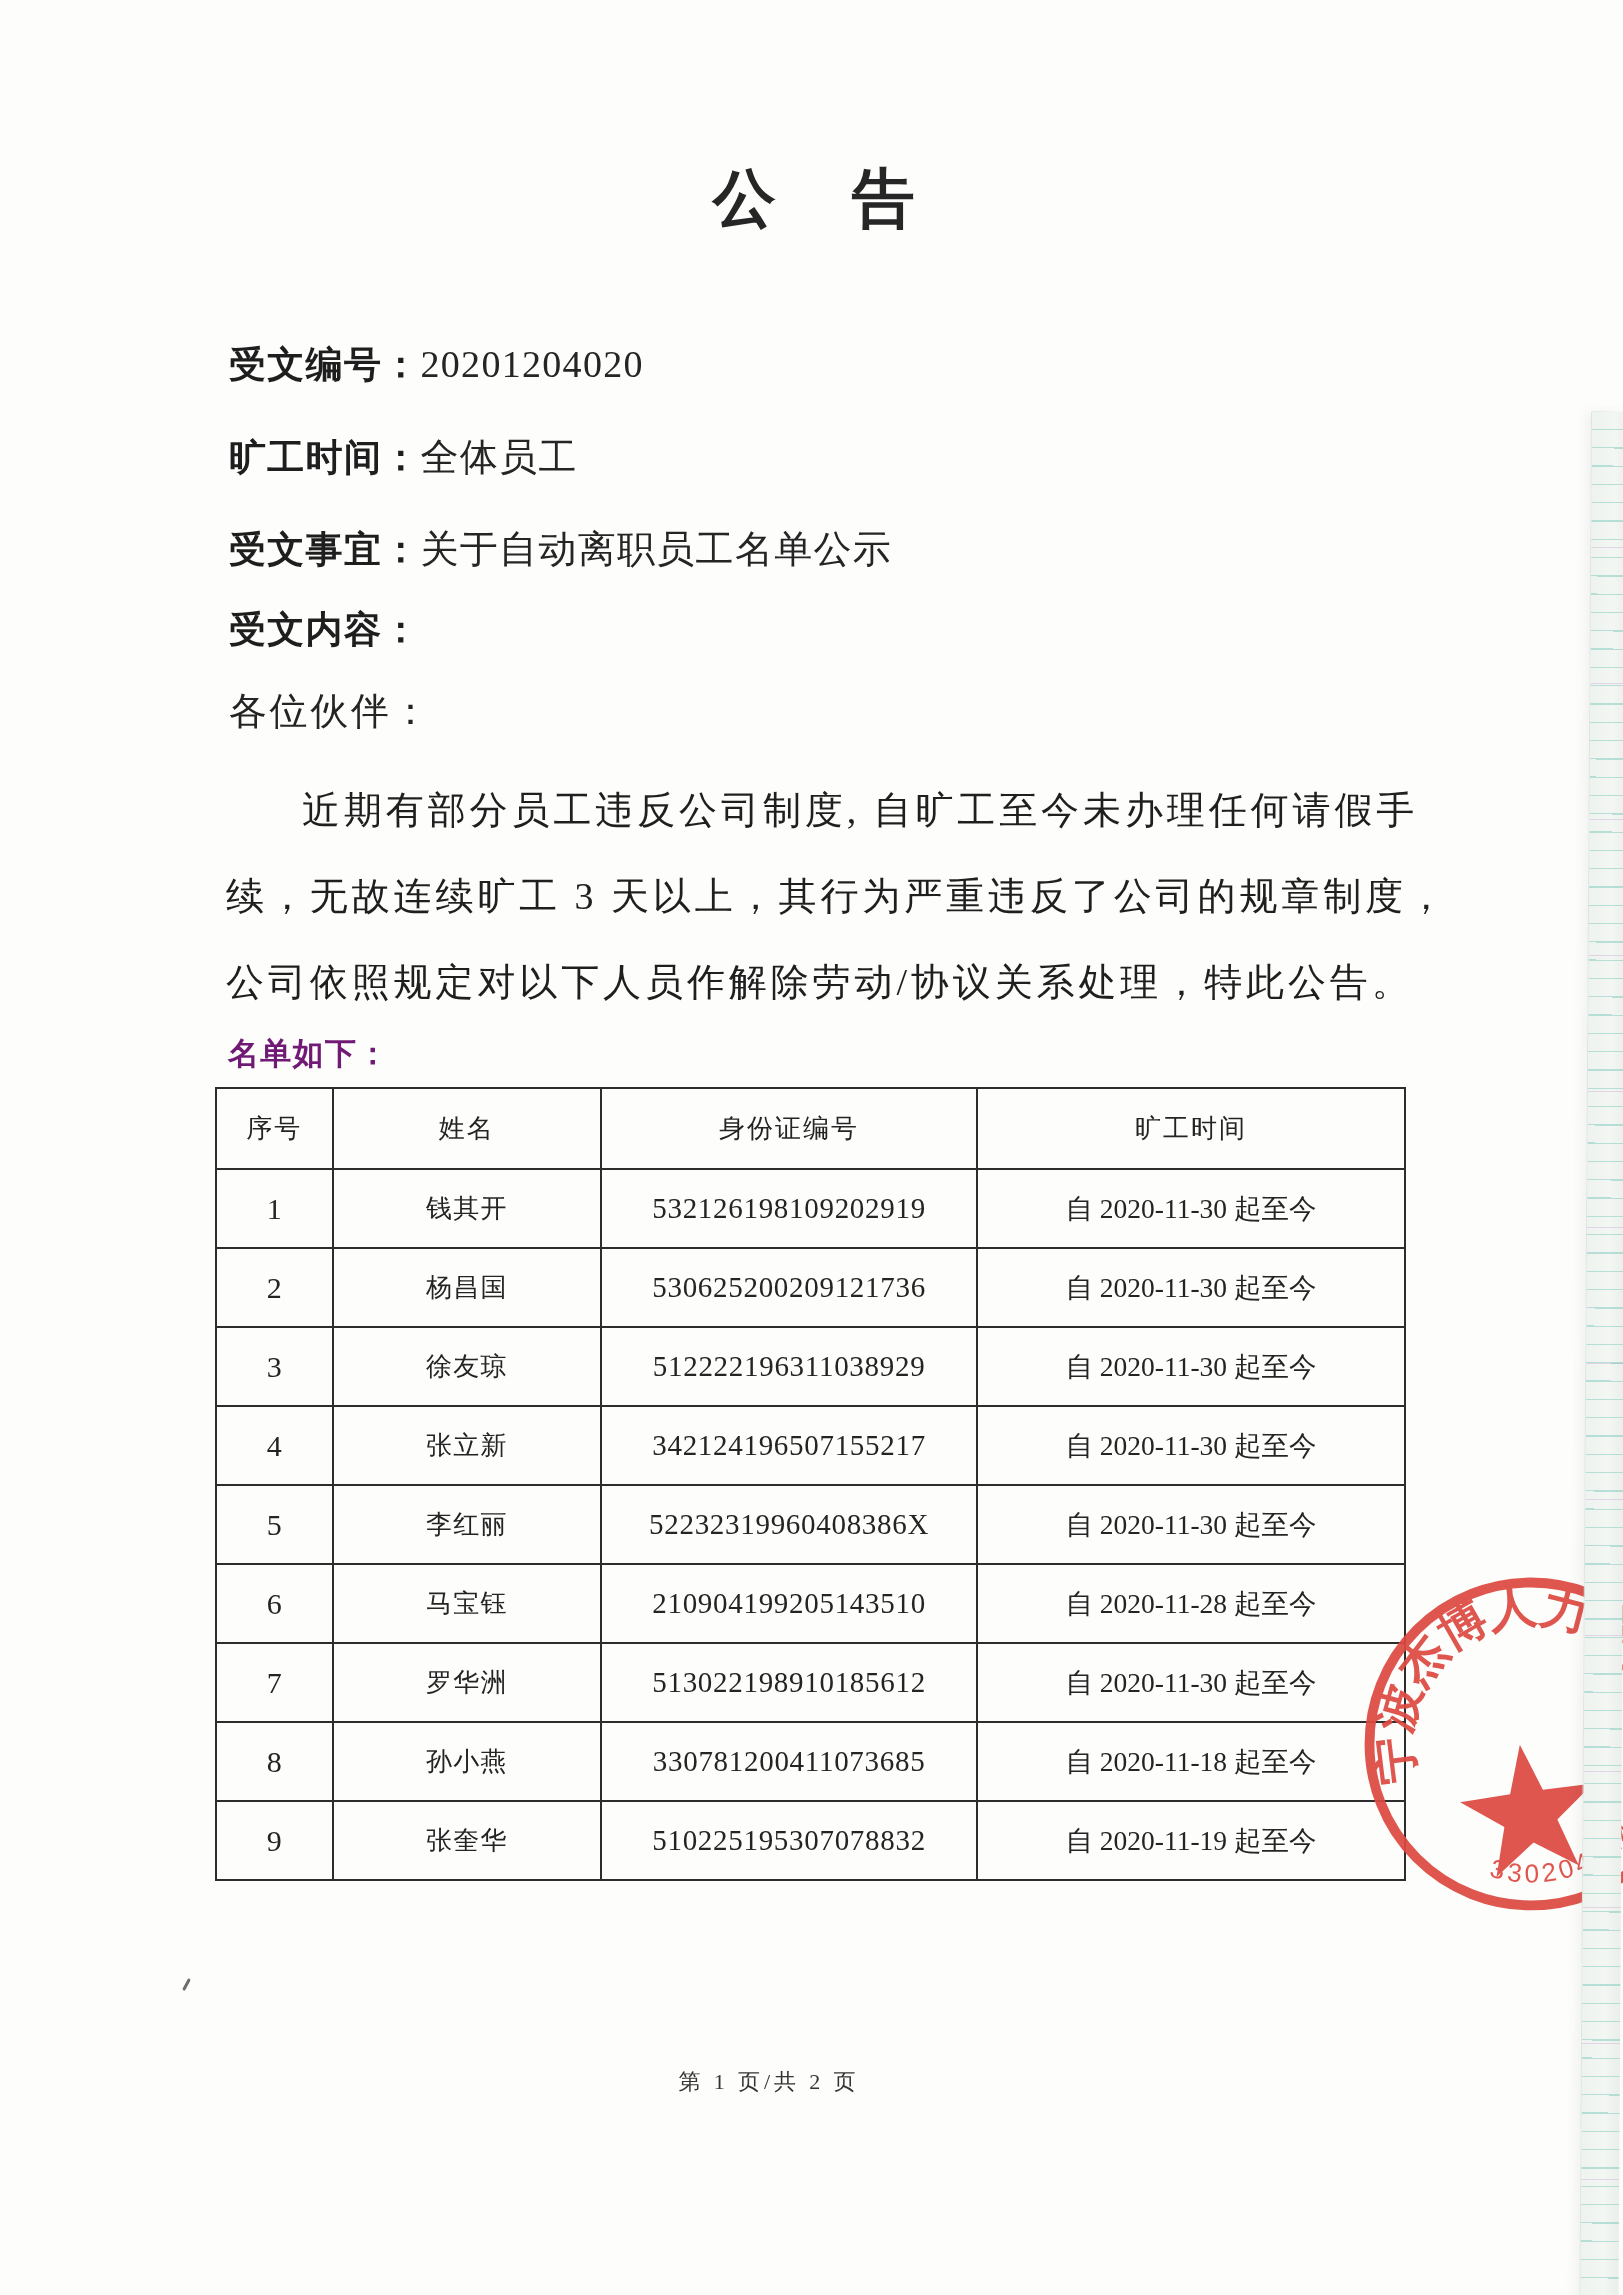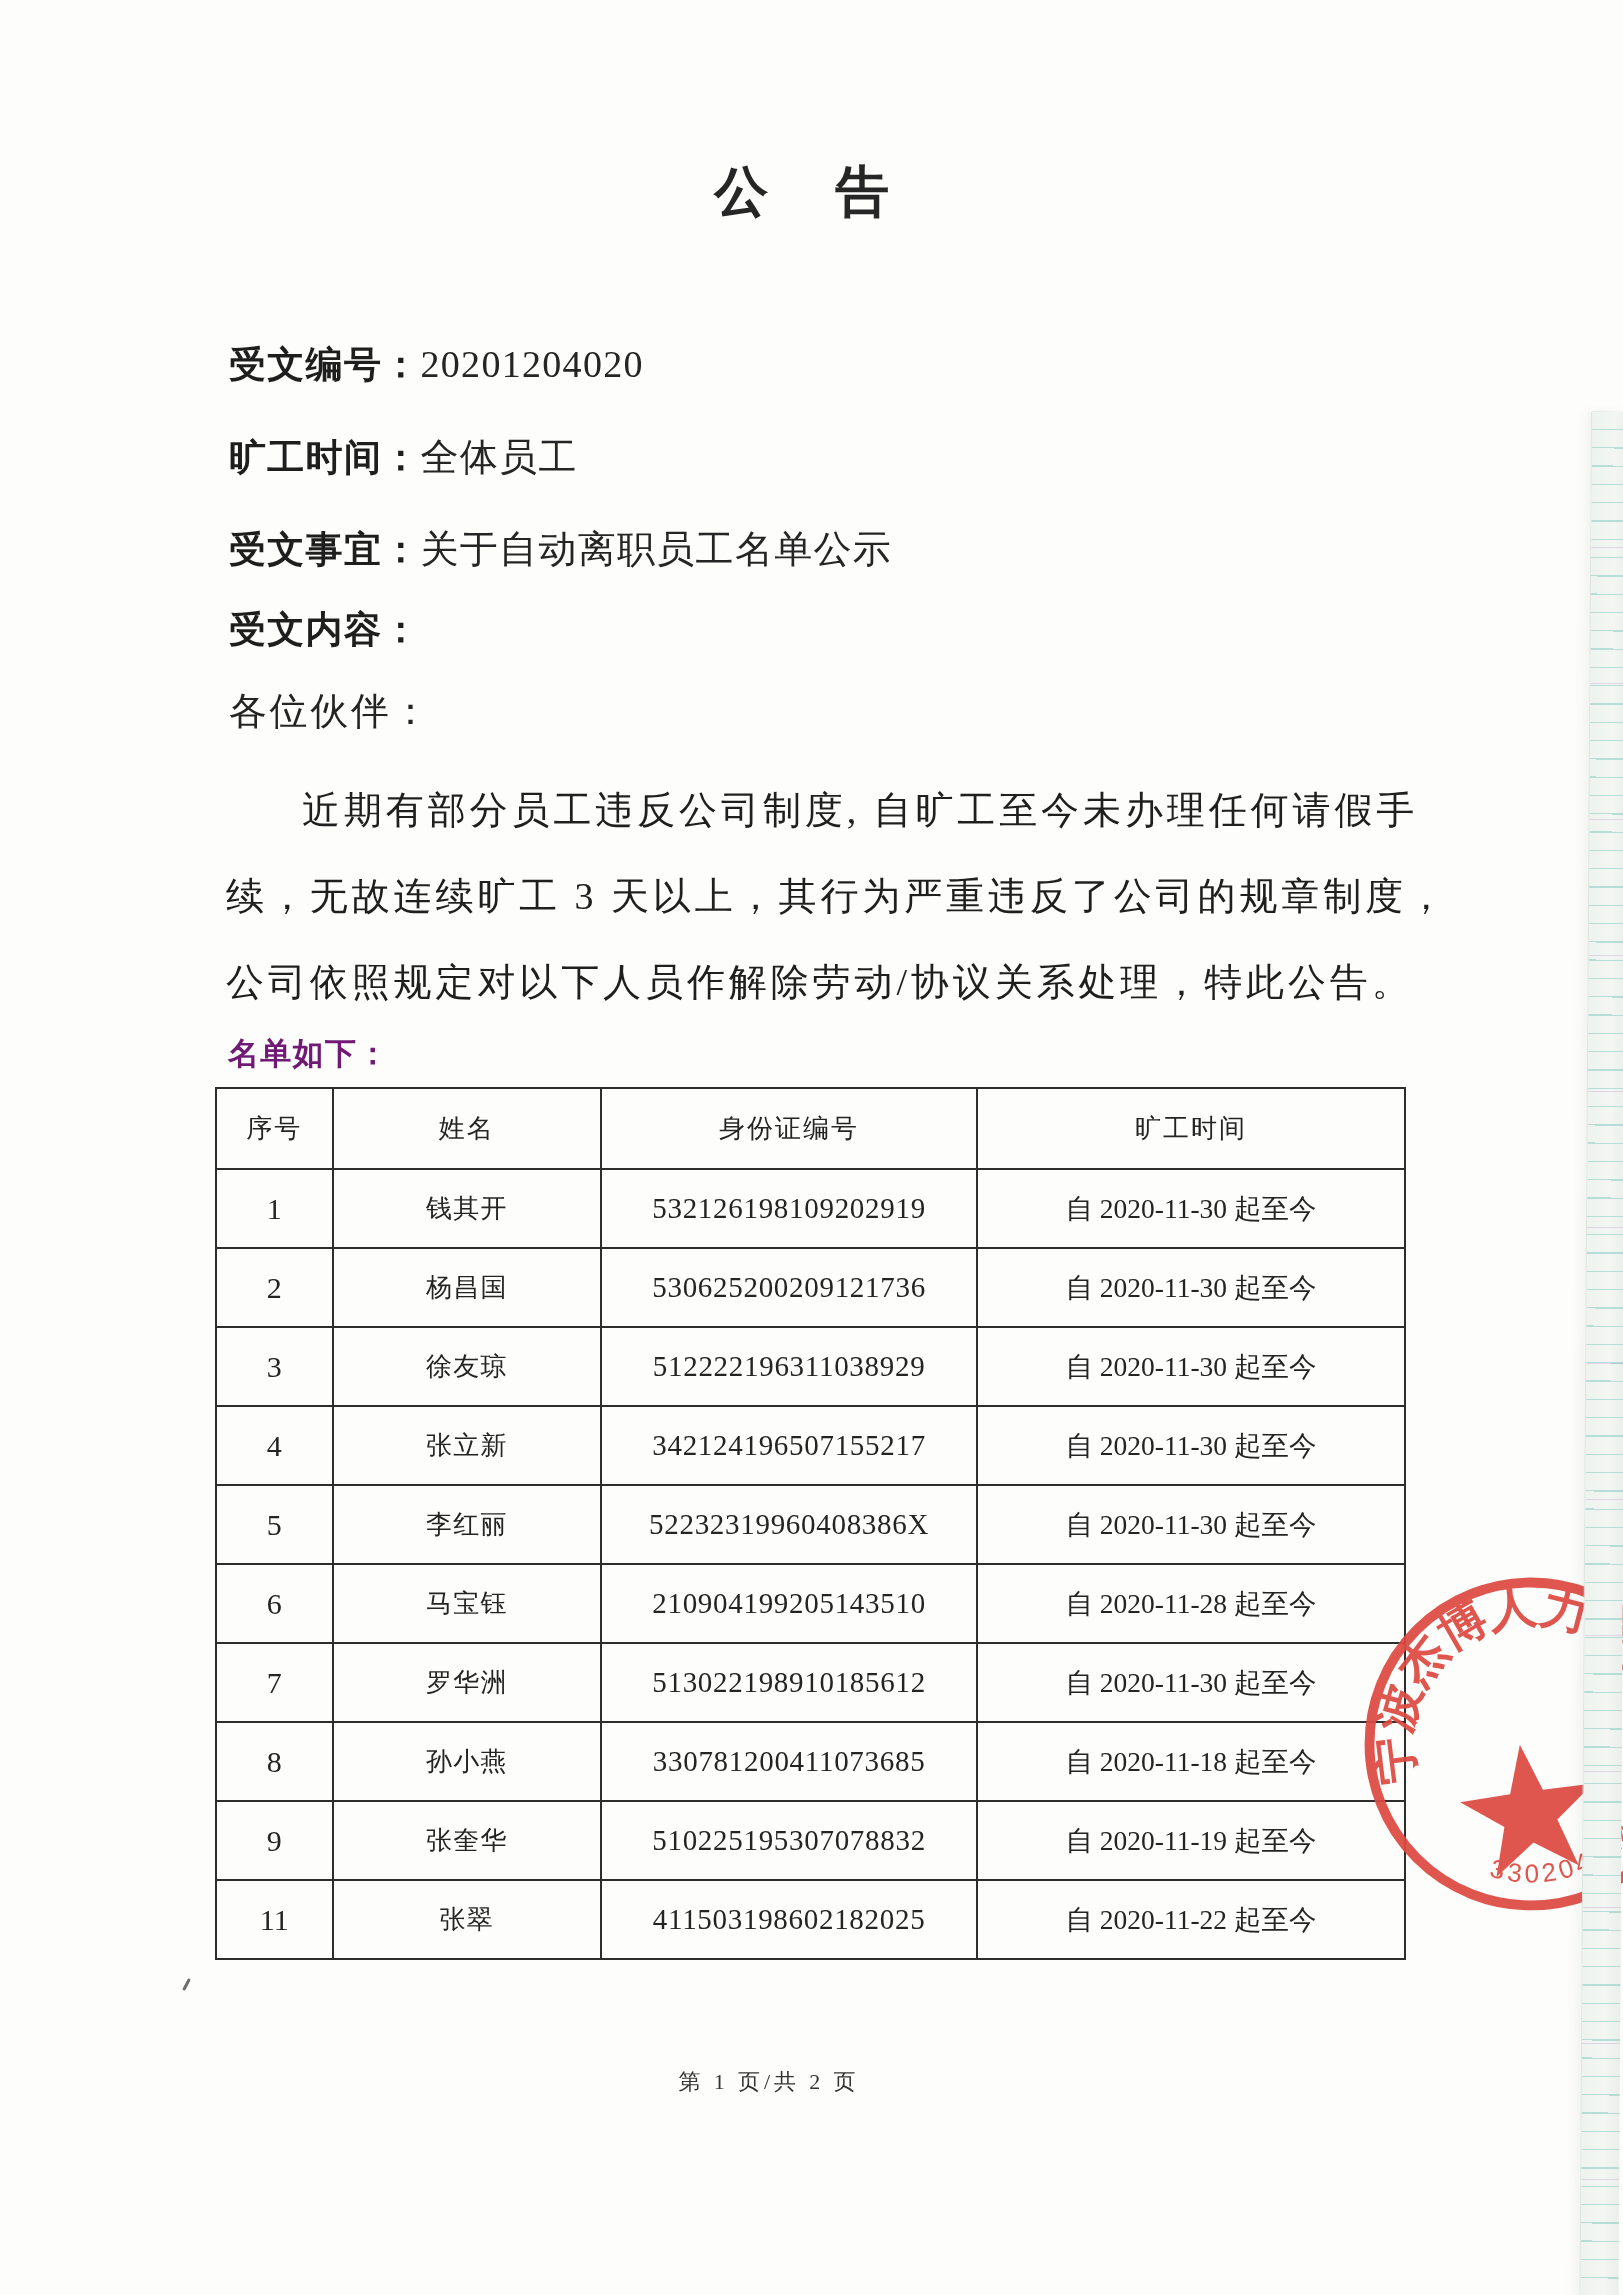--- a/index.html
+++ b/index.html
@@ -9,24 +9,24 @@
     font-family: "Liberation Serif", "DejaVu Serif", serif;
     color: #222;
   }
   .page {
     position: relative;
     width: 1623px; height: 2295px;
     background: #fdfdfc;
     overflow: hidden;
   }
   .title {
-    position: absolute; top: 156px; left: 0;
+    position: absolute; top: 156px; left: 12px;
     width: 1610px; margin: 0;
     text-align: center;
-    font-size: 54px; font-weight: 700;
+    font-size: 63px; font-weight: 700;
     letter-spacing: 6.5px;
     color: #262626;
   }
   .fields { position: absolute; left: 229px; top: 0; }
   .field { position: absolute; left: 0; white-space: nowrap; }
   .field-0 { top: 340px; } .field-1 { top: 432px; }
   .field-2 { top: 524px; } .field-3 { top: 605px; }
   .field .lbl {
     font-family: "Liberation Sans", "DejaVu Sans", sans-serif;
     font-weight: 700; font-size: 37px; color: #1e1e1e;
@@ -196,26 +196,20 @@
           <td>孙小燕</td>
           <td>330781200411073685</td>
           <td>自 2020-11-18 起至今</td>
         </tr>
         <tr>
           <td>9</td>
           <td>张奎华</td>
           <td>510225195307078832</td>
           <td>自 2020-11-19 起至今</td>
         </tr>
-        <tr>
-          <td>11</td>
-          <td>张翠</td>
-          <td>411503198602182025</td>
-          <td>自 2020-11-22 起至今</td>
-        </tr>
       </tbody>
   </table>
 
   <div class="footer">第 1 页/共 2 页</div>
 
   <svg class="seal" viewBox="0 0 540 540" xmlns="http://www.w3.org/2000/svg">
     <circle cx="260" cy="260" r="247" fill="none" stroke-width="15" stroke="#dd4a42"></circle>
     <polygon transform="rotate(-8 258 368)" points="258,260 283.3,333.2 360.7,334.6 298.9,381.3 321.5,455.4 258,411 194.5,455.4 217.1,381.3 155.3,334.6 232.7,333.2" fill="#dd4a42"></polygon>
     <defs>
       <path id="sealTopArc" d="M 75 260 A 185 185 0 0 1 444.9 253.5" fill="none"></path>

